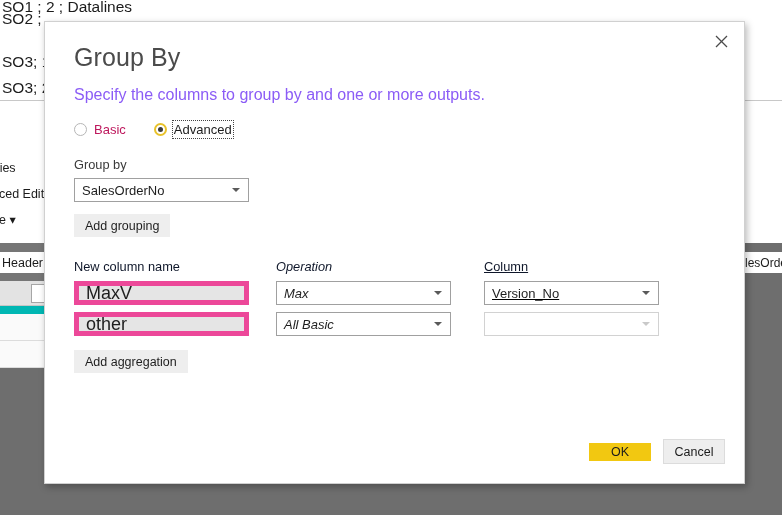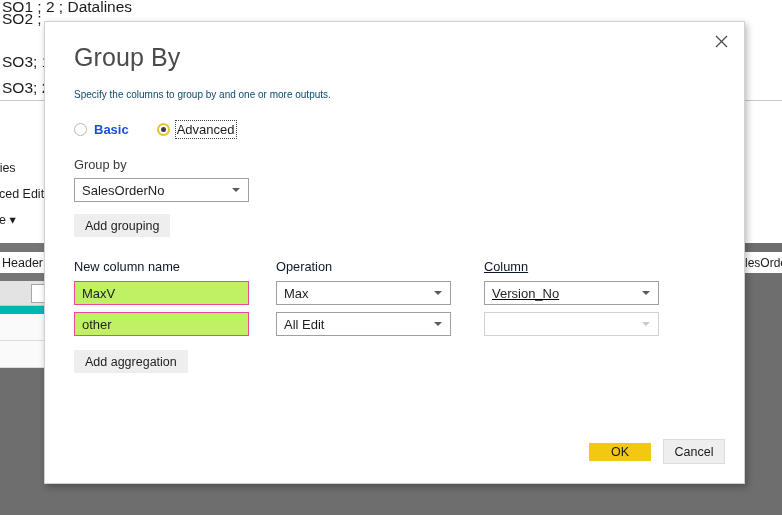--- a/index.html
+++ b/index.html
@@ -169,22 +169,22 @@
     font-size: 25px;
     font-weight: 400;
     color: #4b4b4b;
     letter-spacing: 0.1px;
     margin: 0;
     line-height: 30px;
     font-family: "Liberation Sans", sans-serif;
   }
   .dlg-subtitle {
     margin: 14px 0 0 0;
-    font-size: 10px;
-    color: #0c4a6e;
+    font-size: 16px;
+    color: #8b5cf6;
     line-height: 18px;
   }
 
   
   .radio-row {
     margin-top: 15px;
     display: flex;
     align-items: center;
     height: 20px;
   }
@@ -217,21 +217,21 @@
     margin: -2.5px 0 0 -2.5px;
     border-radius: 50%;
     background: #3b3b3b;
   }
   .radio-label {
     margin-left: 7px;
     font-size: 13px;
     color: #3a3a3a;
     line-height: 15px;
   }
-  .radio-label.muted { color: #1d4ed8; font-weight: bold; }
+  .radio-label.muted { color: #be185d; }
   .radio-label.focused {
     outline: 1px dotted #444;
     outline-offset: 1px;
     color: #1b1b1b;
   }
 
   
   .field-label {
     font-size: 12.8px;
     color: #3a3a3a;
@@ -272,23 +272,23 @@
     background: #ffffff;
     cursor: default;
     color: #b0b0b0;
   }
   .combo.disabled .caret { border-top-color: #c9c9c9; }
 
   
   .txtbox {
     box-sizing: border-box;
     height: 24px;
-    border: 1px solid #ec4899;
-    background: #bef264;
-    font-size: 13px;
+    border: 5px solid #ec4899;
+    background: #e5e5e5;
+    font-size: 18px;
     color: #1e1e1e;
     padding: 0 7px;
     font-family: "Liberation Sans", sans-serif;
     line-height: 22px;
     width: 100%;
     display: block;
     outline: none;
   }
 
   
@@ -317,21 +317,21 @@
     width: 612px;
   }
   .agg-head {
     display: flex;
   }
   .agg-row {
     display: flex;
     margin-top: 7px;
   }
   .col-name { width: 175px; flex: 0 0 auto; }
-  .col-op   { width: 175px; flex: 0 0 auto; margin-left: 27px; }
+  .col-op   { width: 175px; flex: 0 0 auto; margin-left: 27px; font-style: italic; }
   .col-col  { width: 175px; flex: 0 0 auto; margin-left: 33px; text-decoration: underline; }
   .agg-head .col-name,
   .agg-head .col-op,
   .agg-head .col-col {
     font-size: 12.8px;
     color: #0f172a;
   }
   .add-agg-wrap { margin-top: 14px; }
 
   
@@ -485,21 +485,21 @@
           </div>
         </div>
       </div>
 
       <div class="agg-row">
         <div class="col-name">
           <input class="txtbox" type="text" value="other" style="">
         </div>
         <div class="col-op">
           <div class="combo">
-            <span>All Edit</span>
+            <span>All Basic</span>
             <span class="caret"></span>
           </div>
         </div>
         <div class="col-col">
           <div class="combo disabled">
             <span></span>
             <span class="caret"></span>
           </div>
         </div>
       </div>

